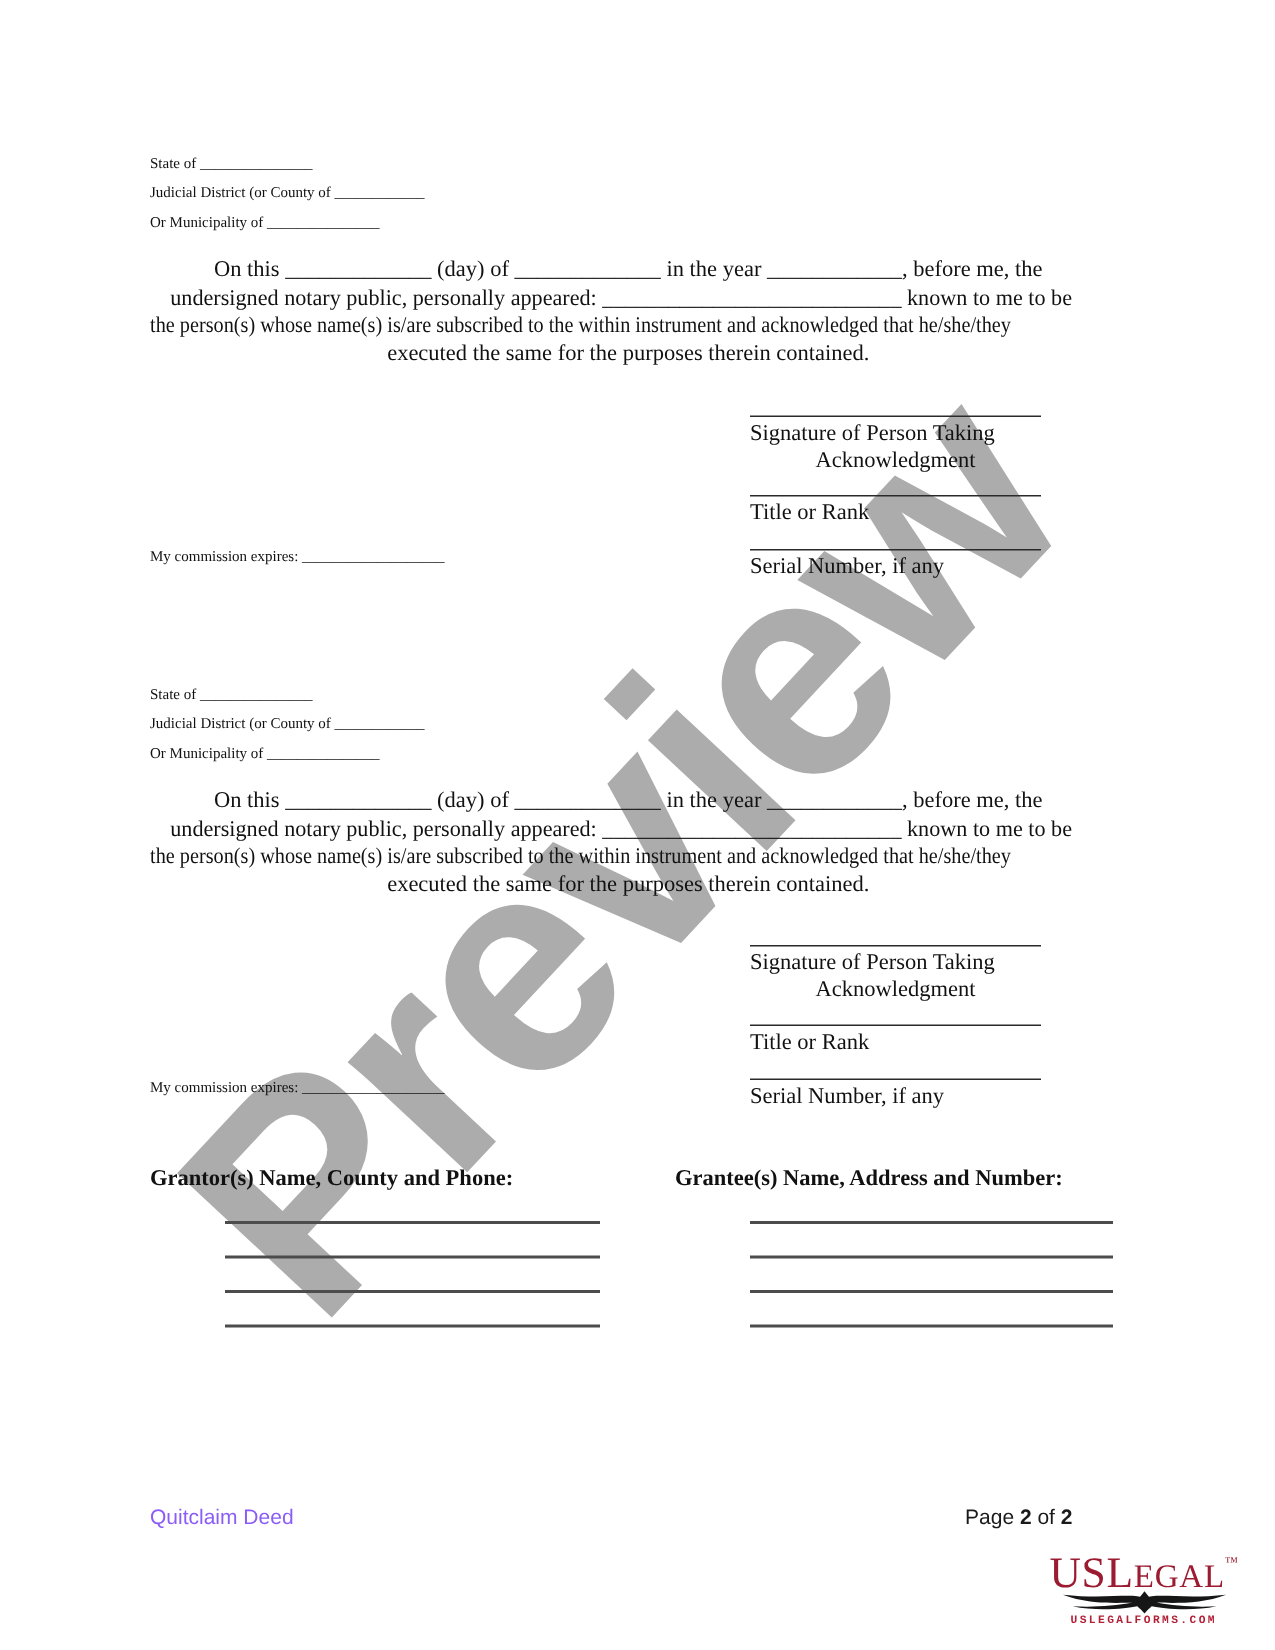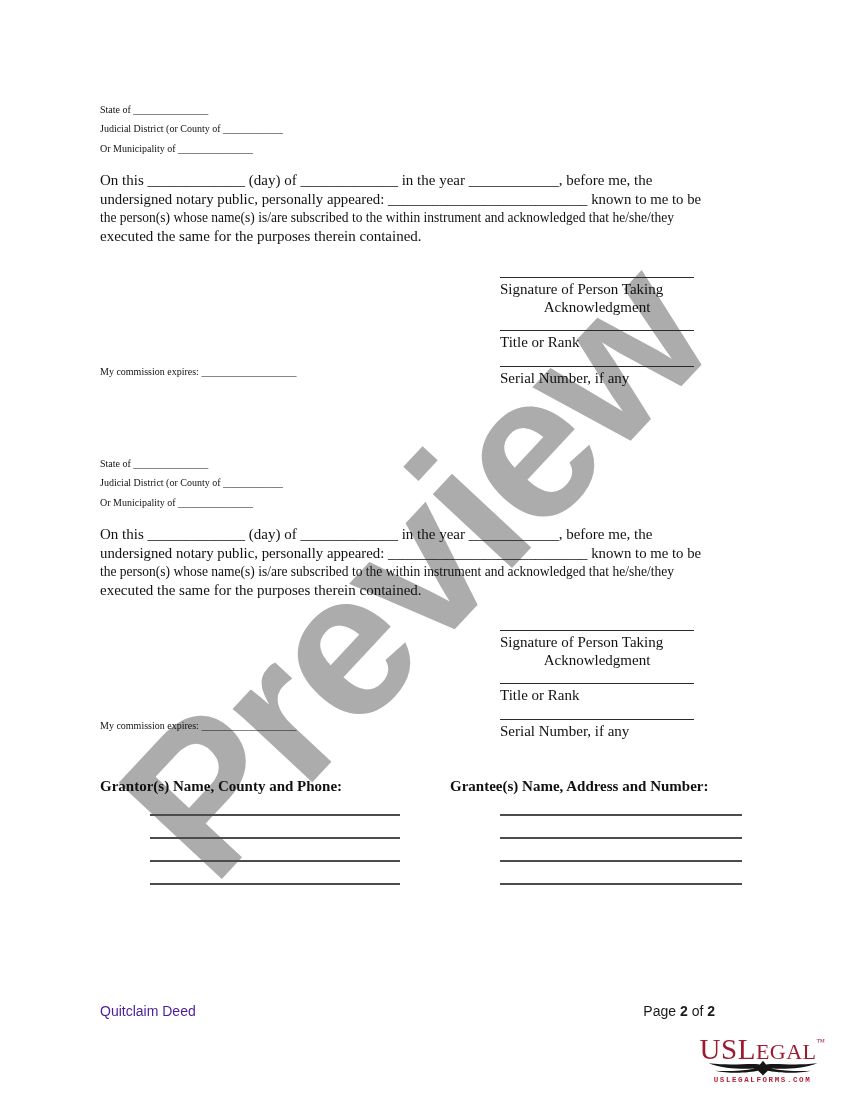--- a/index.html
+++ b/index.html
@@ -16,21 +16,21 @@
     font-size:205px; letter-spacing:-5px; color:#ACACAC; white-space:nowrap;
     user-select:none;
   }
   
   .content { position:absolute; inset:0; z-index:1; }
 
   .venue { position:absolute; left:100px; font-size:10px; line-height:19.3px; white-space:nowrap; }
   #venue1 { top:100px; }
   #venue2 { top:454px; }
 
-  .para { position:absolute; left:100px; font-size:15px; line-height:18.6px; }
+  .para { position:absolute; left:100px; font-size:15px; line-height:18.6px;text-align:center; }
   #para1 { top:171px; }
   #para2 { top:525px; }
   .para .pl { white-space:nowrap; transform-origin:0 50%; }
   .para .pl-2 { transform:scaleX(0.985); }
   .para .pl-3 { transform:scaleX(0.90); }
 
   .sigblock { position:absolute; left:500px; width:194px; font-size:15px; }
   #sig1 { top:277px; }
   #sig2 { top:630px; }
   .sigrule { height:0; border-top:1px solid #2a2a2a; }
@@ -48,21 +48,21 @@
   #grantee-h { left:450px; }
 
   .party-lines { position:absolute; top:814px; }
   #grantor-lines { left:150px; width:250px; }
   #grantee-lines { left:500px; width:242px; }
   .party-rule { height:0; border-top:2px solid #4c4c4c; margin-bottom:21px; }
   .party-rule:last-child { margin-bottom:0; }
 
   .footer-title {
     position:absolute; left:100px; top:1003px;
-    font-family:"Liberation Sans", sans-serif; font-size:14px; color:#4c1d95;
+    font-family:"Liberation Sans", sans-serif; font-size:14px; color:#8b5cf6;
   }
   .footer-page {
     position:absolute; left:580px; top:1003px; width:135px; text-align:right;
     font-family:"Liberation Sans", sans-serif; font-size:14px; color:#1a1a1a;
   }
   .footer-page b { font-weight:bold; }
 
   .logo { position:absolute; left:690px; top:1020px; width:145px; text-align:center; line-height:1;margin-top:15px; }
   .brand { white-space:nowrap; color:#9B1B30; font-family:"Liberation Serif", serif; }
   .brand .big { font-size:29px; letter-spacing:0.5px; }

